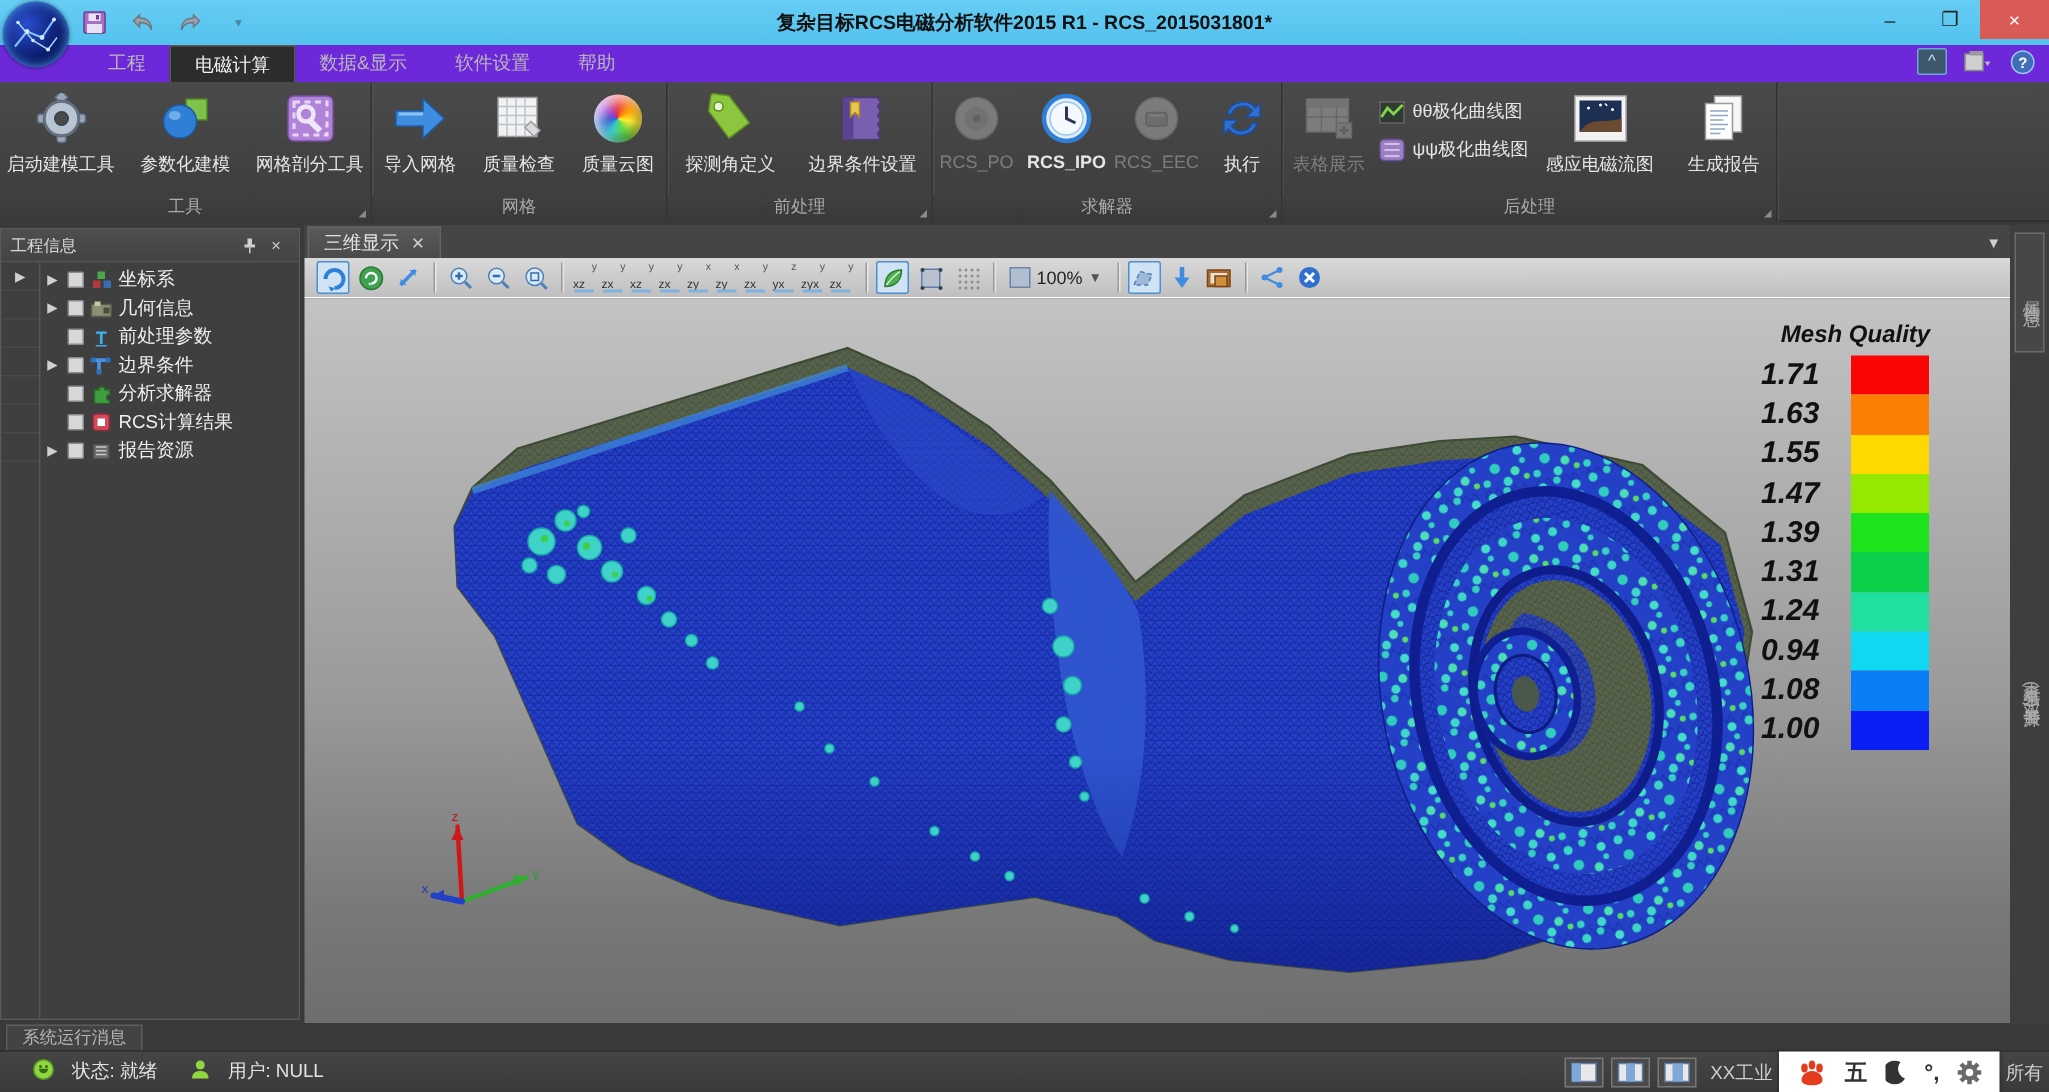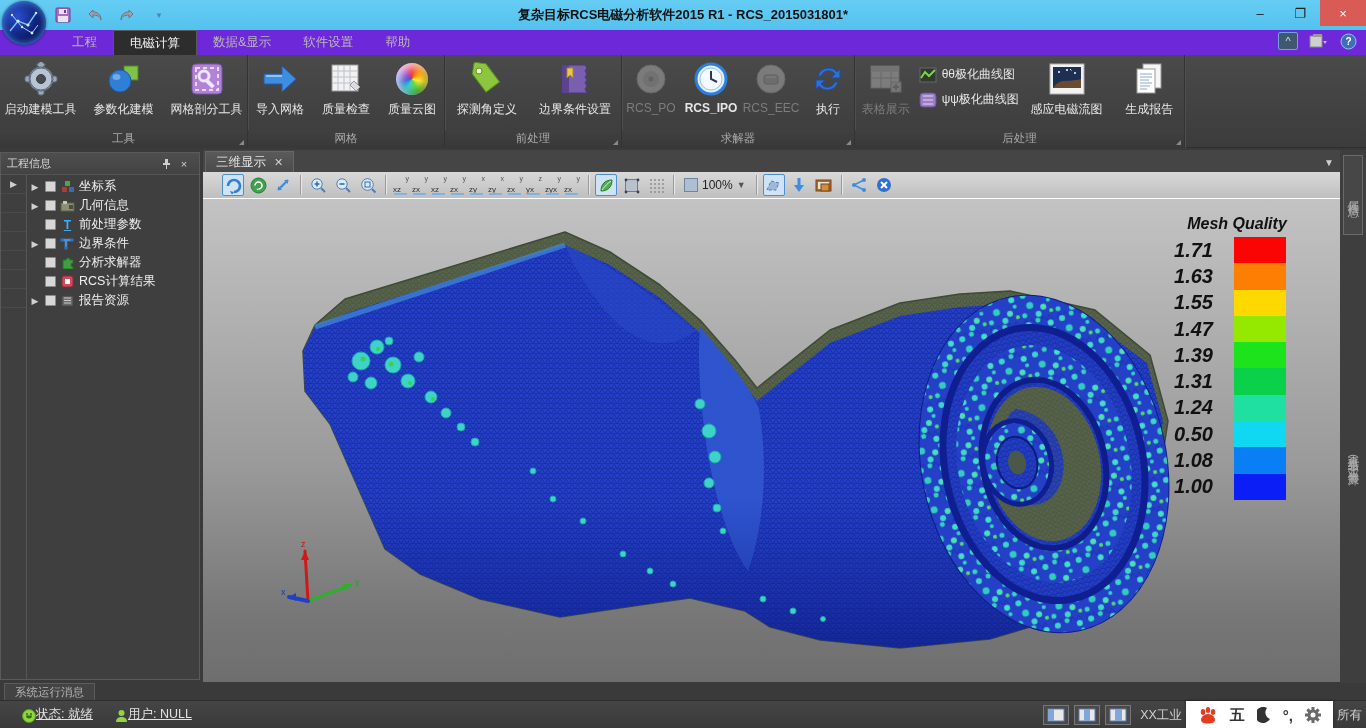--- a/index.html
+++ b/index.html
@@ -58,21 +58,21 @@
   .chk { width:11px; height:11px; border:1px solid #8a8a8a; background:#d7d7d7; border-radius:1px; }
   .ticon { width:15px; height:14px; display:flex; align-items:center; justify-content:center; font-size:10px; }
   .tlabel { color:#efefef; font-size:12.5px; white-space:nowrap; }
 
   
   .center { position:absolute; left:203px; top:0; width:1137px; height:533px; }
   .view-tabbar { height:22px; background:#454545; display:flex; align-items:flex-end; position:relative; }
   .view-tab { margin-left:2px; height:21px; background:linear-gradient(#5a5a5a,#4b4b4b); border:1px solid #666; border-bottom:none; display:flex; align-items:center; gap:8px; padding:0 10px; color:#e3e3e3; font-size:12.5px; }
   .view-tab .tx { font-size:11px; color:#cfcfcf; }
   .tabbar-caret { position:absolute; right:6px; bottom:4px; color:#cfcfcf; font-size:10px; }
-  .view-toolbar { height:27px; background:linear-gradient(#d9d9d9,#bfbfbf); border-bottom:1px solid #fff; display:flex; align-items:center; gap:3px; padding:0 19px; }
+  .view-toolbar { height:27px; background:linear-gradient(#d9d9d9,#bfbfbf); border-bottom:1px solid #fff; display:flex; align-items:center; gap:3px; padding:0 8px; }
   .vsep { width:1px; height:20px; background:#9a9a9a; margin:0 3px; box-shadow:1px 0 0 #e8e8e8; }
   .vbtn { min-width:22px; height:22px; display:flex; align-items:center; justify-content:center; border-radius:2px; }
   .vbtn.sel { border:1px solid #4d8fd0; background:#cfe3f5; }
   .axbtn { width:19px; height:22px; position:relative; font-family:"DejaVu Sans Mono",monospace; color:#333; }
   .axbtn .m { position:absolute; left:1px; bottom:2px; font-size:8px; letter-spacing:0; }
   .axbtn .s { position:absolute; right:2px; top:1px; font-size:7px; color:#555; }
   .axbtn .ub { position:absolute; left:2px; bottom:1px; width:13px; height:2px; background:#7fb2e0; }
   .zoom-box { display:flex; align-items:center; gap:4px; font-size:12px; color:#222; padding:0 4px; }
   .zoom-sq { width:14px; height:14px; background:#aebfd2; border:1px solid #6f86a0; }
 
@@ -86,21 +86,21 @@
   
   .right-rail { position:absolute; right:0; top:0; width:26px; height:533px; background:#3e3e3e; }
   .rail-tab { position:absolute; top:5px; left:3px; width:20px; height:80px; border:1px solid #6a6a6a; background:#474747; display:flex; align-items:center; justify-content:center; }
   .vtext { writing-mode:vertical-rl; color:#a9a9a9; font-size:11.5px; letter-spacing:2px; }
   .rail-mid { position:absolute; top:220px; left:0; width:26px; height:180px; display:flex; align-items:center; justify-content:center; }
 
   
   .bottom-tabrow { position:absolute; left:0; top:683px; width:1366px; height:17px; background:#3a3a3a; }
   .msg-tab { position:absolute; left:4px; top:0; height:17px; border:1px solid #5c5c5c; border-bottom:none; background:#434343; color:#b5b5b5; font-size:11.5px; padding:0 10px; line-height:16px; }
   .statusbar { position:absolute; left:0; top:700px; width:1366px; height:28px; background:linear-gradient(#454545,#3a3a3a); border-top:1px solid #2e2e2e; display:flex; align-items:center; color:#e2e2e2; font-size:12.5px; }
-  .sb-item { display:flex; align-items:flex-end; gap:0; margin-left:22px;text-decoration:underline; }
+  .sb-item { display:flex; align-items:flex-start; gap:12px; margin-left:22px; }
   .sb-right { position:absolute; right:0; top:0; height:28px; display:flex; align-items:center; }
   .layout-btn { width:26px; height:20px; border:1px solid #777; background:#4a4a4a; margin-right:5px; display:flex; align-items:center; justify-content:center; }
   .sb-copy { color:#cfcfcf; font-size:12.5px; margin:0 4px; }
   .ime-bar { height:28px; background:#fff; display:flex; align-items:center; gap:12px; padding:0 12px; box-shadow:0 0 3px rgba(0,0,0,.4); }
   .ime-item { font-size:15px; color:#333; font-weight:bold; display:flex; align-items:center; }
 
   
   .icg { display:inline-flex; align-items:center; justify-content:center; }
 </style>
 </head>
@@ -829,21 +829,21 @@
               <span class="lg-val">1.31</span>
               <span class="lg-swatch" style="background: rgb(11, 208, 74);"></span>
             </div>
 
             <div class="lg-row">
               <span class="lg-val">1.24</span>
               <span class="lg-swatch" style="background: rgb(31, 224, 160);"></span>
             </div>
 
             <div class="lg-row">
-              <span class="lg-val">0.50</span>
+              <span class="lg-val">0.94</span>
               <span class="lg-swatch" style="background: rgb(16, 216, 240);"></span>
             </div>
 
             <div class="lg-row">
               <span class="lg-val">1.08</span>
               <span class="lg-swatch" style="background: rgb(10, 127, 245);"></span>
             </div>
 
             <div class="lg-row">
               <span class="lg-val">1.00</span>

